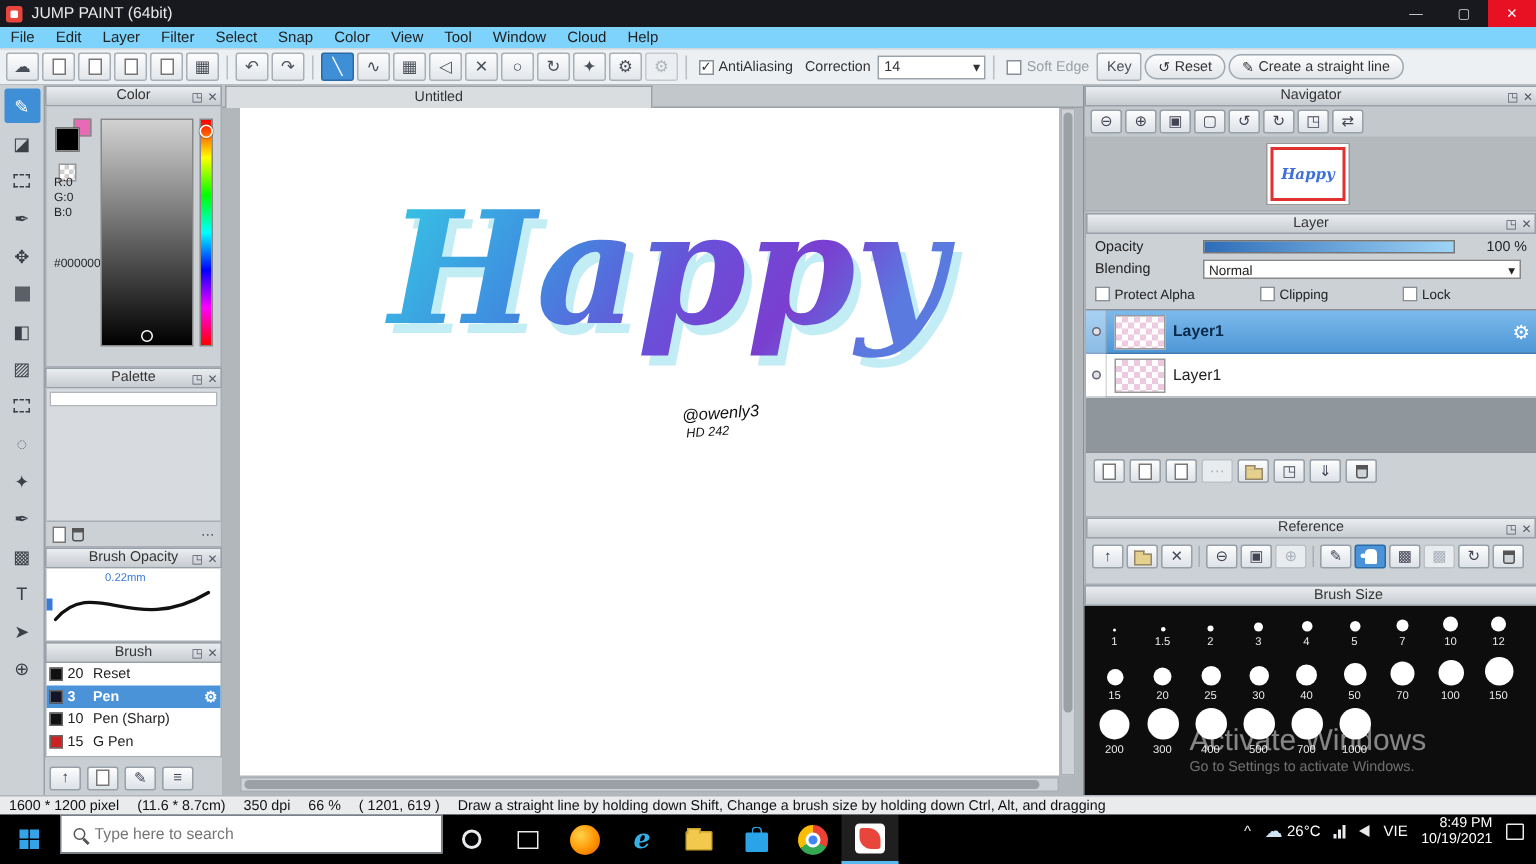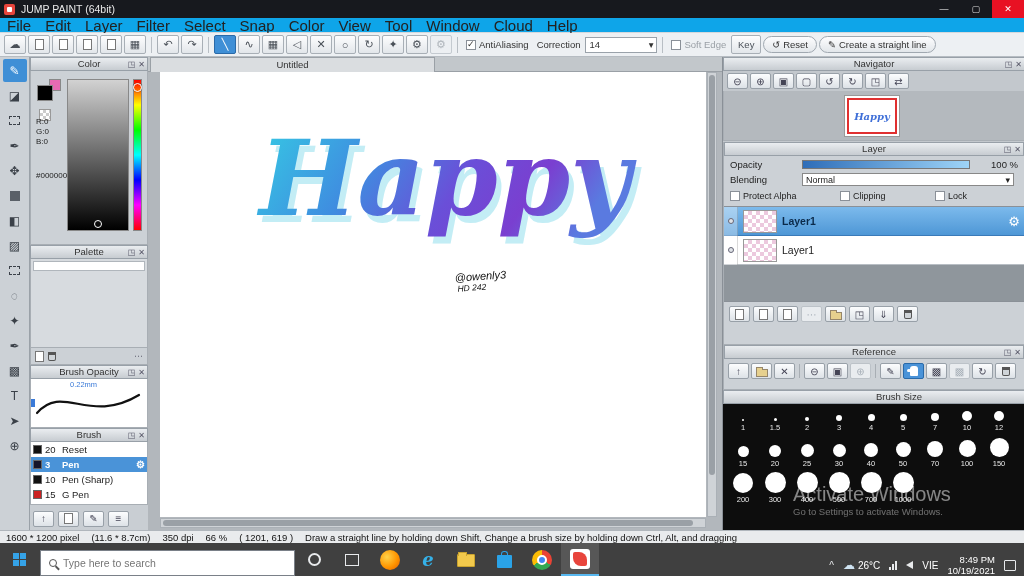--- a/index.html
+++ b/index.html
@@ -7,21 +7,21 @@
 
   
   #titlebar { position:absolute; left:0; top:0; width:1024px; height:18px; background:#17191e; display:flex; align-items:center; color:#e9e9e9; font-size:10.5px; }
   .app-icon { width:11px; height:11px; margin:0 6px 0 4px; background:#e8453c; border-radius:2px; position:relative; }
   .app-icon:after { content:""; position:absolute; inset:3px; background:#fff; border-radius:1px; }
   #titlebar .spacer { flex:1; }
   .wbtn { width:32px; height:18px; display:flex; align-items:center; justify-content:center; font-size:9px; color:#ddd; }
   .wbtn.close { background:#e81123; color:#fff; }
 
   
-  #menubar { position:absolute; left:0; top:18px; width:1024px; height:15px; background:#0ea5e9; border-bottom:1px solid #d4d8dc; display:flex; align-items:center; font-size:15px; color:#222; }
+  #menubar { position:absolute; left:0; top:18px; width:1024px; height:15px; background:#7dd3fc; border-bottom:1px solid #d4d8dc; display:flex; align-items:center; font-size:10px; color:#222; }
   .menu-item { padding:0 7px; height:15px; line-height:15px; }
 
   
   #toolbar { position:absolute; left:0; top:33px; width:1024px; height:24px; background:#edf0f3; border-bottom:1px solid #b6bcc2; display:flex; align-items:center; padding:0 4px; gap:2px; font-size:10px; color:#444; }
   .tbtn { width:22px; height:19px; display:inline-flex; align-items:center; justify-content:center; background:linear-gradient(#fdfdfe,#e2e6ea); border:1px solid #a8afb6; border-radius:2px; font-size:11px; color:#4a5058; flex:0 0 auto; }
   .tbtn.sel { background:#3f8fd6; border-color:#2a6aa8; color:#fff; }
   .tbtn.gray { color:#b0b6bc; border-color:#c4cad0; background:#eceff2; }
   .tsep { width:1px; height:16px; background:#b8bec4; margin:0 3px; flex:0 0 auto; }
   .tcheck { display:inline-flex; align-items:center; font-size:9.5px; color:#333; margin:0 3px; flex:0 0 auto; }
   .tcheck.dis { color:#9aa0a6; }
@@ -147,21 +147,21 @@
   .bs-label { font-size:7.5px; color:#e8e8e8; margin-top:2px; }
 
   .watermark { position:absolute; left:70px; top:426px; width:230px; color:rgba(255,255,255,0.5); pointer-events:none; z-index:5; }
   .wm1 { font-size:20px; }
   .wm2 { font-size:9.5px; color:rgba(255,255,255,0.4); }
 
   
   #statusbar { position:absolute; left:0; top:530px; width:1024px; height:13px; background:#e9ebed; border-top:1px solid #b0b6bc; display:flex; align-items:center; gap:12px; padding:0 6px; font-size:9.5px; color:#111; white-space:nowrap; overflow:hidden; }
 
   
-  #taskbar { position:absolute; left:0; top:543px; width:1024px; height:33px; background:#404040; display:flex; align-items:flex-end; color:#fff; }
+  #taskbar { position:absolute; left:0; top:543px; width:1024px; height:33px; background:#000000; display:flex; align-items:flex-start; color:#fff; }
   .start { width:40px; height:33px; display:flex; align-items:center; justify-content:center; }
   .winlogo { width:14px; height:14px; display:grid; grid-template-columns:6px 6px; grid-template-rows:6px 6px; gap:1px; }
   .winlogo span { background:#35a3e8; }
   .searchbox { width:255px; height:26px; background:#fff; border:1px solid #7a8088; display:flex; align-items:center; gap:6px; padding:0 8px; }
   .searchbox input { border:none; outline:none; font-size:10.5px; color:#333; width:200px; background:transparent; }
   .i-mag { width:8px; height:8px; border:1.5px solid #555; border-radius:50%; position:relative; flex:0 0 auto; }
   .i-mag:after { content:""; position:absolute; width:5px; height:1.5px; background:#555; transform:rotate(45deg); right:-4px; bottom:-2px; }
   .tk { width:38px; height:33px; display:flex; align-items:center; justify-content:center; position:relative; }
   .tk.active { background:rgba(255,255,255,0.12); border-bottom:2px solid #58b8f0; }
   .i-ring { width:13px; height:13px; border:2px solid #e8eaec; border-radius:50%; }

